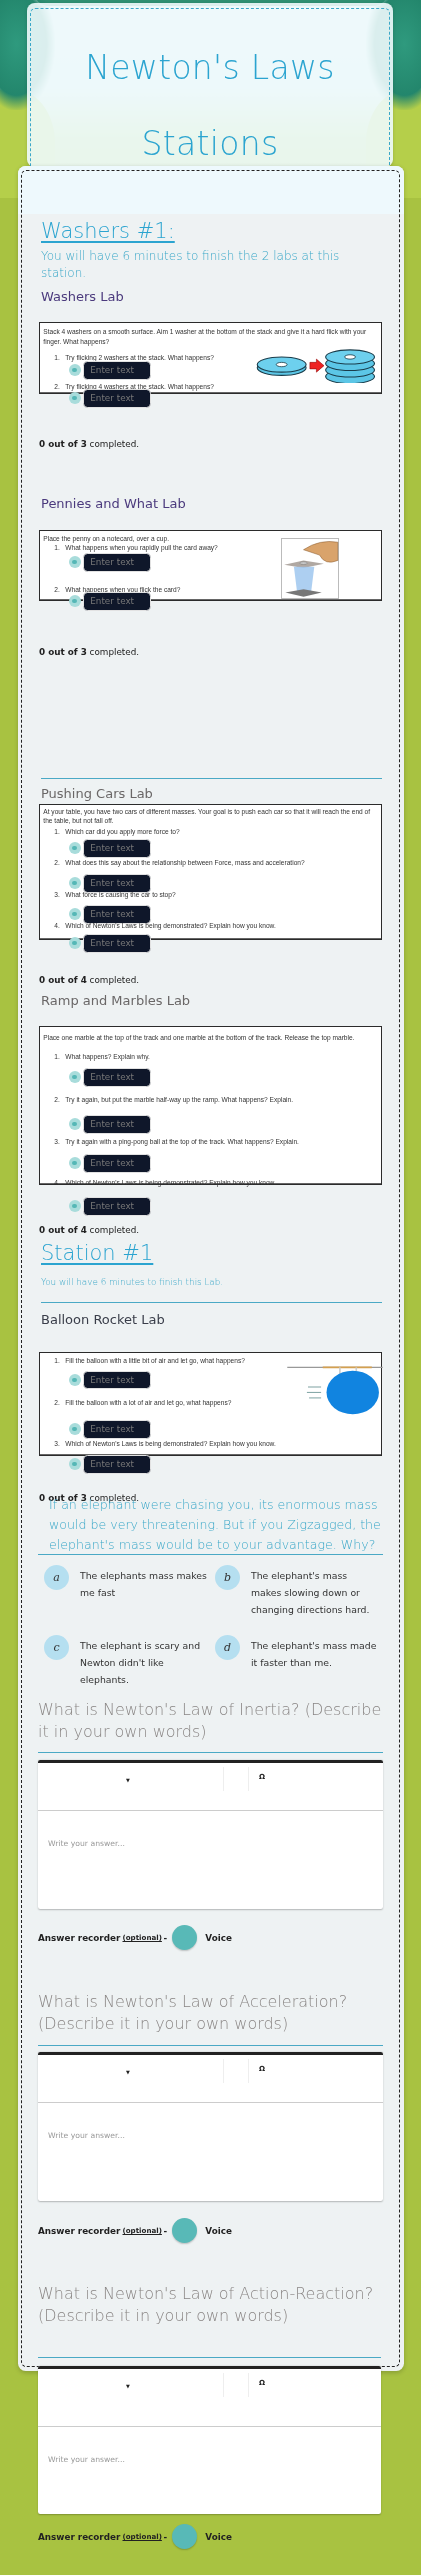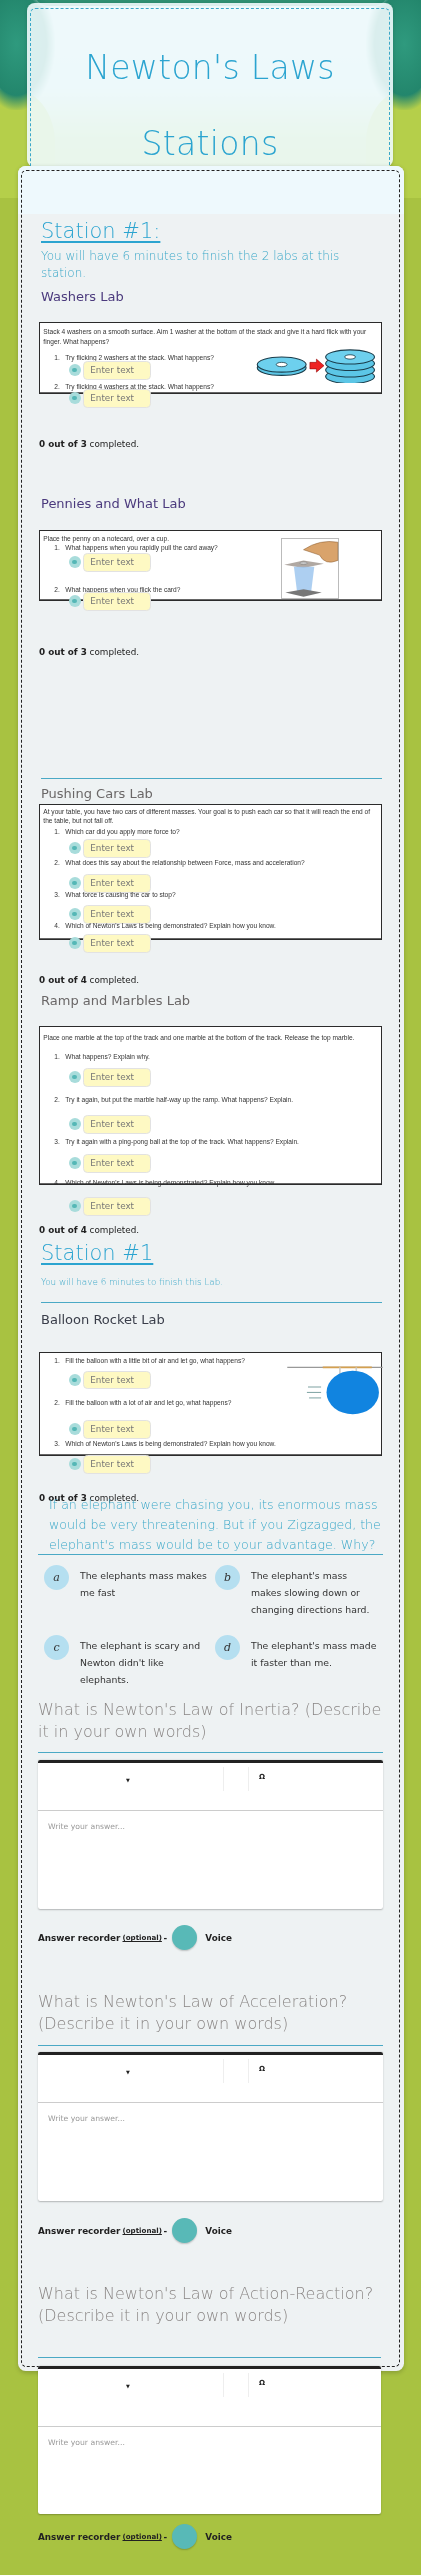--- a/index.html
+++ b/index.html
@@ -120,21 +120,21 @@
   .answer .dot {
     width: 12px; height: 12px; border-radius: 50%;
     background: #a8dcdb; position: relative; flex: 0 0 12px;
   }
   .answer .dot::after {
     content: ""; position: absolute; left: 3.8px; top: 3.8px; width: 4.4px; height: 4.4px;
     border-radius: 50%; background: #55b7b6;
   }
   .answer .field {
     margin-left: 2.2px; width: 68px; height: 18.6px; border-radius: 4.4px;
-    border: 0.5px solid #e2e2e2; background: #fef9c3;
+    border: 0.5px solid #e2e2e2; background: #0f172a;
     font-family: "DejaVu Sans", sans-serif; font-size: 8.8px; color: #777;
     display: flex; align-items: center; padding-left: 6.6px;
   }
   .completed {
     position: absolute; left: 39px; font-family: "DejaVu Sans", sans-serif;
     font-size: 8.8px; color: #222;
   }
   .completed b { font-weight: bold; }
 
   
@@ -161,21 +161,21 @@
     background: #fff; border-radius: 2.2px;
     box-shadow: 0 0.5px 1.6px rgba(0,0,0,0.25);
   }
   .editor .topbar { height: 3.3px; background: #222; border-radius: 2.2px 2.2px 0 0; }
   .editor .toolbar { height: 53px; position: relative; border-bottom: 1.1px solid #ccc; }
   .editor .tb-sel { position: absolute; left: 0; top: 3.3px; width: 186px; height: 24px; border-right: 0.5px solid #eee; }
   .editor .tb-sel .caret { position: absolute; left: 88px; top: 10px; font-size: 5px; color: #222; }
   .editor .tb-mid { position: absolute; left: 186px; top: 3.3px; width: 25px; height: 24px; border-right: 0.5px solid #eee; }
   .editor .tb-omega { position: absolute; left: 221px; top: 8.8px; font-size: 7.1px; color: #222; font-weight: bold; }
   .editor .area { position: relative; height: 143px; }
-  .editor .placeholder { position: absolute; left: 10px; top: 11px; font-size: 7.7px; color: #999; }
+  .editor .placeholder { position: absolute; left: 10px; top: 28px; font-size: 7.7px; color: #999; }
 
   .recorder {
     position: absolute; left: 38px; display: flex; align-items: center;
     font-family: "DejaVu Sans", sans-serif; color: #222;
   }
   .recorder .lbl { font-size: 8.8px; font-weight: bold; }
   .recorder .opt { font-size: 7.1px; font-weight: bold; margin-left: 2.2px; text-decoration: underline; }
   .recorder .dash { font-size: 8.8px; font-weight: bold; margin-left: 1.6px; }
   .recorder .rec-btn {
     width: 25px; height: 25px; border-radius: 50%; background: #58b9b7;
@@ -204,21 +204,21 @@
     <h1 class="page-title" data-name="page-title" style="width:252px;">Newton's Laws Stations</h1>
   </div>
 </div>
 
 <div class="main-card" data-name="main-card">
   <div class="main-top-band" data-name="main-top-band"></div>
   <div class="main-dash" data-name="main-dashed-frame"></div>
 </div>
 
 <div class="content" style="top:219px;" data-name="station-1-header">
-  <div class="station-title" data-name="station-title">Station #1:</div>
+  <div class="station-title" data-name="station-title">Washers #1:</div>
   <div class="station-sub" data-name="station-subtitle" style="width:312px;">You will have 6 minutes to finish the 2 labs at this station.</div>
 </div>
 <div class="rule" style="position:absolute; left:41px; top:340px;" data-name="divider"></div>
 <div class="content lab-title lab-purple" style="top:286px;" data-name="lab-title-washers">Washers Lab</div>
 
 <div class="worksheet" style="top:322px; height:72px;" data-name="washers-lab-worksheet">
   <div class="ws-text" style="top:4.4px;" data-name="lab-intro">Stack 4 washers on a smooth surface.  Aim 1 washer at the bottom of the stack and give it a hard flick with your finger.  What happens?</div>
   <div class="ws-q" style="top:30px;" data-name="question-1"><span class="num">1.</span><span>Try flicking 2 washers at the stack.  What happens?</span></div>
   <div class="answer" style="top:38px;" data-name="answer-input-1">
       <span class="dot" data-name="radio-dot-icon"></span>

